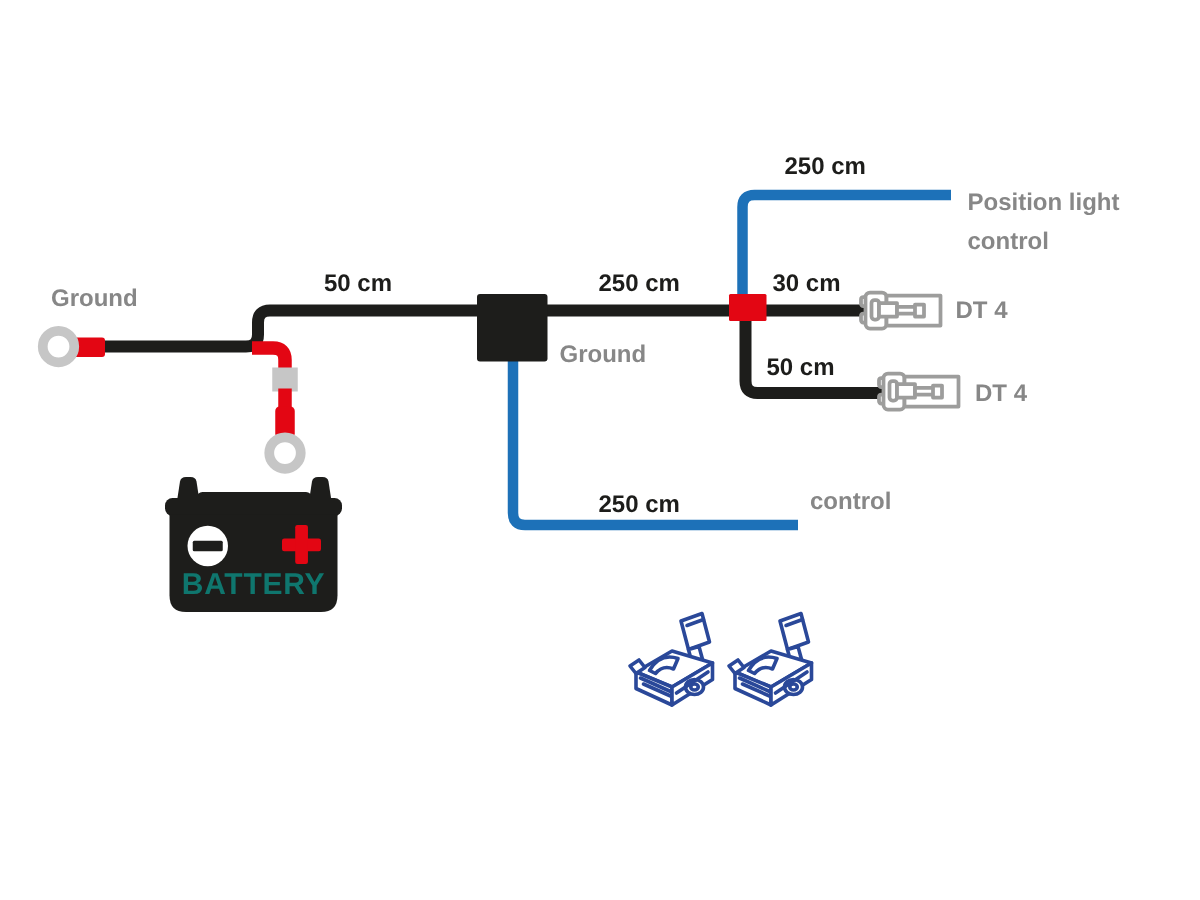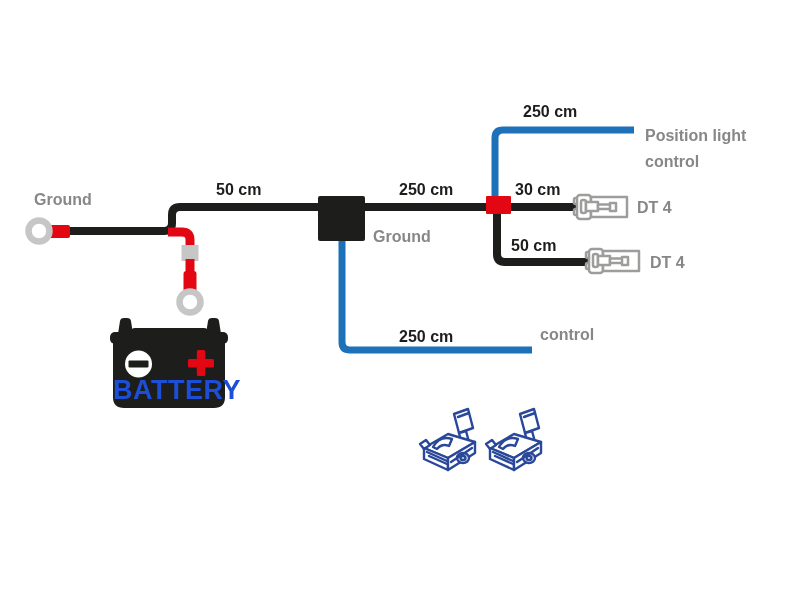--- a/index.html
+++ b/index.html
@@ -7,21 +7,21 @@
     position:relative;width:800px;height:600px;overflow:hidden;
     background:var(--background,#fff);
     font-family:"Liberation Sans",sans-serif;
   }
   #wiring-svg{position:absolute;left:0;top:0;}
   .lbl{
     position:absolute;font-weight:700;font-size:16px;line-height:26px;
     color:var(--label_gray,#878787);white-space:nowrap;
   }
   .lbl.black{color:var(--wire_black,#1d1d1b);}
-  .lbl.white{color:#1d4ed8;font-size:27px;letter-spacing:.5px;}
+  .lbl.white{color:#0f766e;font-size:20px;letter-spacing:.5px;}
   .center{text-align:center;}
   
   .w-black{fill:none;stroke:var(--wire_black,#1d1d1b);stroke-width:8;}
   .w-blue{fill:none;stroke:var(--wire_blue,#1d71b8);stroke-width:7;}
   .w-red{fill:none;stroke:var(--wire_red,#e30613);stroke-width:9;}
   .fill-black{fill:var(--wire_black,#1d1d1b);stroke:none;}
   .fill-red{fill:var(--wire_red,#e30613);stroke:none;}
   .fill-white{fill:#fff;stroke:none;}
   .ring{fill:#fff;stroke:var(--light_gray,#c6c6c6);stroke-width:6.5;}
   .fuse-block{fill:var(--light_gray,#c6c6c6);stroke:none;}

